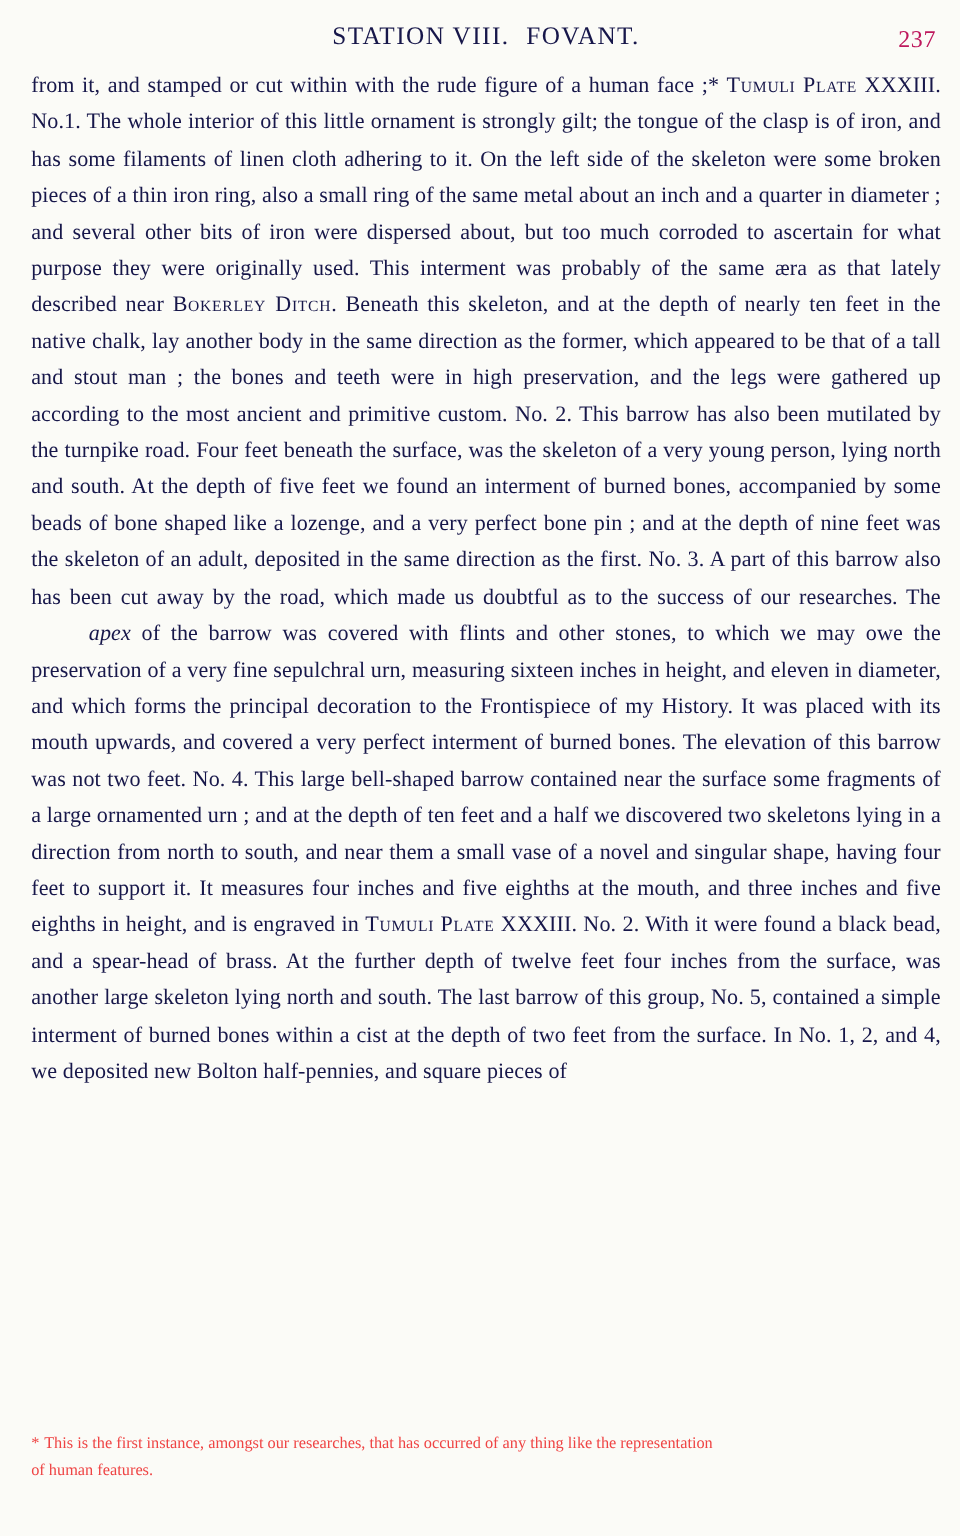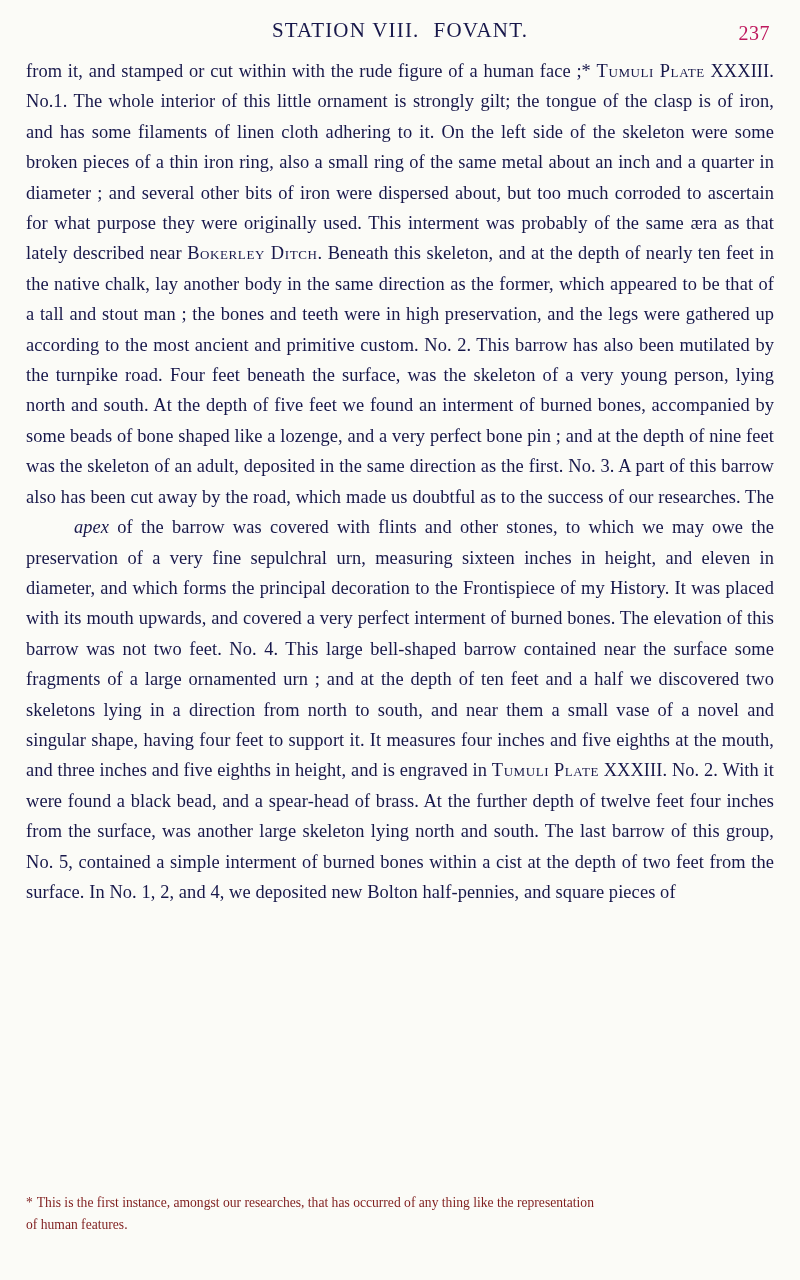--- a/index.html
+++ b/index.html
@@ -12,21 +12,21 @@
     background: #fbfbf7;
     font-family: "Liberation Serif", serif;
     color: #17174a;
     position: relative;
     overflow: hidden;
   }
   .page {
     width: 800px;
     height: 1280px;
     box-sizing: border-box;
-    padding: 18px 26px 10px 26px;
+    padding: 18px 16px 10px 26px;
     position: relative;
   }
   .header {
     display: flex;
     align-items: baseline;
     justify-content: center;
     position: relative;
     height: 34px;
     margin-bottom: 4px;
   }
@@ -72,21 +72,21 @@
     margin-left: 48px;
   }
   .footnote {
     position: absolute;
     left: 26px;
     right: 26px;
     bottom: 44px;
     font-size: 13.6px;
     line-height: 22px;
     text-align: justify;
-    color: #7f1d1d;
+    color: #ef4444;
   }
   .footnote .fn-mark {
     margin-right: 4px;
   }
 </style>
 </head>
 <body>
 
 <div class="page">
 

